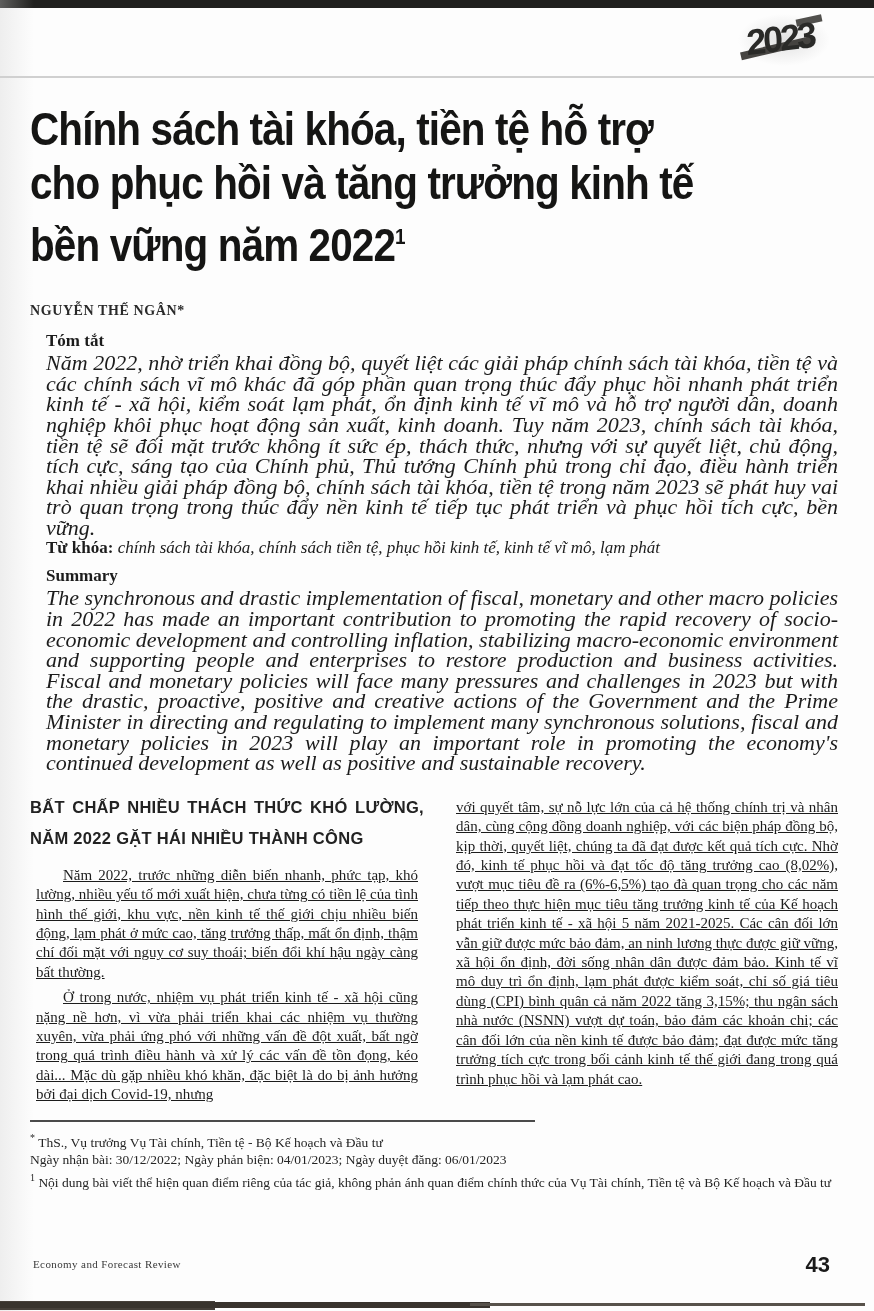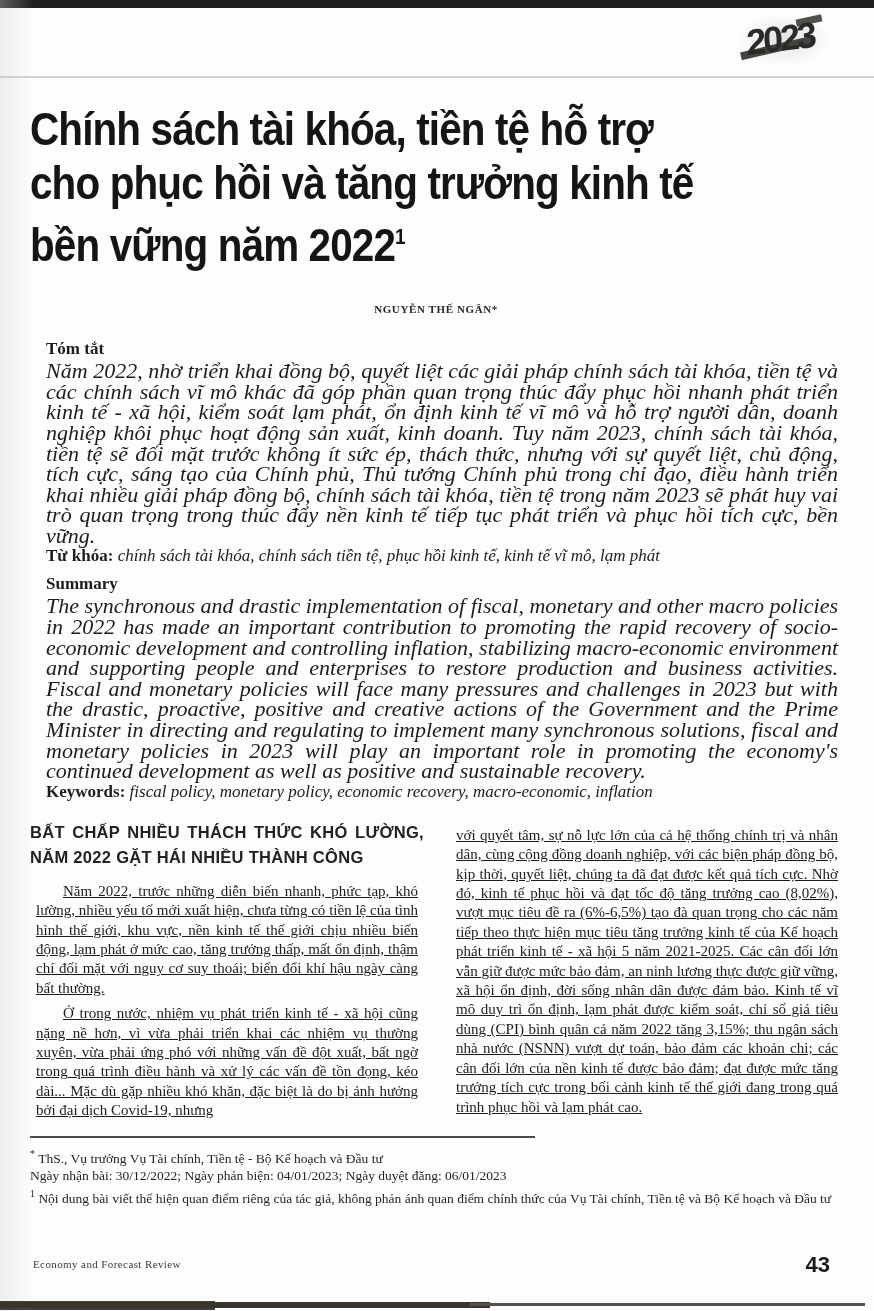--- a/index.html
+++ b/index.html
@@ -32,40 +32,40 @@
   .logo-flag { position:absolute; top:3px; right:8px; width:26px; height:7px; background:#33312e; transform:rotate(-12deg); opacity:.85; }
 
   
   .title {
     margin-top:24px; font-family:"Liberation Sans", sans-serif; font-weight:bold;
     font-size:47px; line-height:54px; color:#151514; letter-spacing:-1px;
     transform:scaleX(.86); transform-origin:0 0; width:116%;
   }
   .title sup { font-size:22px; }
   .author {
-    text-align:center; margin-top:8px; padding-right:2px;
-    font-family:"Liberation Serif", serif; font-weight:bold; font-size:11px;
+    text-align:left; margin-top:8px; padding-right:2px;
+    font-family:"Liberation Serif", serif; font-weight:bold; font-size:14px;
     letter-spacing:.6px; color:#2a2a2a;
   }
 
   
   .abstract-block { padding:0 6px 0 16px; }
-  .abs-heading { font-weight:bold; font-size:17px; margin-top:24px; }
+  .abs-heading { font-weight:bold; font-size:17px; margin-top:12px; }
   .abs-text { font-style:italic; font-size:22px; line-height:20.6px; text-align:justify; margin-top:2px; }
   .kw-line { margin-top:0; font-size:17px; }
   .kw-label { font-weight:bold; }
   .kw-text { font-style:italic; }
   .summary-gap { margin-top:8px; }
 
   
   .columns { display:flex; gap:26px; margin-top:18px; }
   .col { flex:1; min-width:0; font-size:15px; line-height:19.4px; text-align:justify; }
   .section-heading {
     font-family:"Liberation Sans", sans-serif; font-weight:bold; font-size:16.5px;
-    line-height:25px; color:#222; text-align:justify; text-align-last:left;
+    line-height:31px; color:#222; text-align:justify; text-align-last:left;
     letter-spacing:.3px; margin-bottom:12px;
   }
   .para { text-indent:27px; margin:6px;text-decoration:underline; }
   .para + .para { margin-top:1px; }
   .para.no-indent { text-indent:0; }
 
   
   .footnote-sep { margin-top:9px; width:505px; border-top:2px solid #4a4a4a; }
   .footnotes { margin-top:7px; font-size:13.5px; line-height:18px; color:#242424; }
   .footnotes .italic { }
@@ -110,24 +110,20 @@
   <div class="abstract-block">
     <div class="abs-heading">Tóm tắt</div>
     <div class="abs-text">Năm 2022, nhờ triển khai đồng bộ, quyết liệt các giải pháp chính sách tài khóa, tiền tệ và các chính sách vĩ mô khác đã góp phần quan trọng thúc đẩy phục hồi nhanh phát triển kinh tế - xã hội, kiểm soát lạm phát, ổn định kinh tế vĩ mô và hỗ trợ người dân, doanh nghiệp khôi phục hoạt động sản xuất, kinh doanh. Tuy năm 2023, chính sách tài khóa, tiền tệ sẽ đối mặt trước không ít sức ép, thách thức, nhưng với sự quyết liệt, chủ động, tích cực, sáng tạo của Chính phủ, Thủ tướng Chính phủ trong chỉ đạo, điều hành triển khai nhiều giải pháp đồng bộ, chính sách tài khóa, tiền tệ trong năm 2023 sẽ phát huy vai trò quan trọng trong thúc đẩy nền kinh tế tiếp tục phát triển và phục hồi tích cực, bền vững.</div>
     <div class="kw-line">
       <span class="kw-label">Từ khóa:</span>
       <span class="kw-text">chính sách tài khóa, chính sách tiền tệ, phục hồi kinh tế, kinh tế vĩ mô, lạm phát</span>
     </div>
 
     <div class="abs-heading summary-gap">Summary</div>
     <div class="abs-text">The synchronous and drastic implementation of fiscal, monetary and other macro policies in 2022 has made an important contribution to promoting the rapid recovery of socio-economic development and controlling inflation, stabilizing macro-economic environment and supporting people and enterprises to restore production and business activities. Fiscal and monetary policies will face many pressures and challenges in 2023 but with the drastic, proactive, positive and creative actions of the Government and the Prime Minister in directing and regulating to implement many synchronous solutions, fiscal and monetary policies in 2023 will play an important role in promoting the economy's continued development as well as positive and sustainable recovery.</div>
-    <div class="kw-line">
-      <span class="kw-label">Keywords:</span>
-      <span class="kw-text">fiscal policy, monetary policy, economic recovery, macro-economic, inflation</span>
-    </div>
   </div>
 
   <div class="columns">
     <div class="col">
       <div class="section-heading">BẤT CHẤP NHIỀU THÁCH THỨC KHÓ LƯỜNG, NĂM 2022 GẶT HÁI NHIỀU THÀNH CÔNG</div>
       <p class="para">Năm 2022, trước những diễn biến nhanh, phức tạp, khó lường, nhiều yếu tố mới xuất hiện, chưa từng có tiền lệ của tình hình thế giới, khu vực, nền kinh tế thế giới chịu nhiều biến động, lạm phát ở mức cao, tăng trưởng thấp, mất ổn định, thậm chí đối mặt với nguy cơ suy thoái; biến đổi khí hậu ngày càng bất thường.</p>
       <p class="para">Ở trong nước, nhiệm vụ phát triển kinh tế - xã hội cũng nặng nề hơn, vì vừa phải triển khai các nhiệm vụ thường xuyên, vừa phải ứng phó với những vấn đề đột xuất, bất ngờ trong quá trình điều hành và xử lý các vấn đề tồn đọng, kéo dài... Mặc dù gặp nhiều khó khăn, đặc biệt là do bị ảnh hưởng bởi đại dịch Covid-19, nhưng</p>
     </div>
     <div class="col">
       <p class="para no-indent">với quyết tâm, sự nỗ lực lớn của cả hệ thống chính trị và nhân dân, cùng cộng đồng doanh nghiệp, với các biện pháp đồng bộ, kịp thời, quyết liệt, chúng ta đã đạt được kết quả tích cực. Nhờ đó, kinh tế phục hồi và đạt tốc độ tăng trưởng cao (8,02%), vượt mục tiêu đề ra (6%-6,5%) tạo đà quan trọng cho các năm tiếp theo thực hiện mục tiêu tăng trưởng kinh tế của Kế hoạch phát triển kinh tế - xã hội 5 năm 2021-2025. Các cân đối lớn vẫn giữ được mức bảo đảm, an ninh lương thực được giữ vững, xã hội ổn định, đời sống nhân dân được đảm bảo. Kinh tế vĩ mô duy trì ổn định, lạm phát được kiểm soát, chỉ số giá tiêu dùng (CPI) bình quân cả năm 2022 tăng 3,15%; thu ngân sách nhà nước (NSNN) vượt dự toán, bảo đảm các khoản chi; các cân đối lớn của nền kinh tế được bảo đảm; đạt được mức tăng trưởng tích cực trong bối cảnh kinh tế thế giới đang trong quá trình phục hồi và lạm phát cao.</p>

